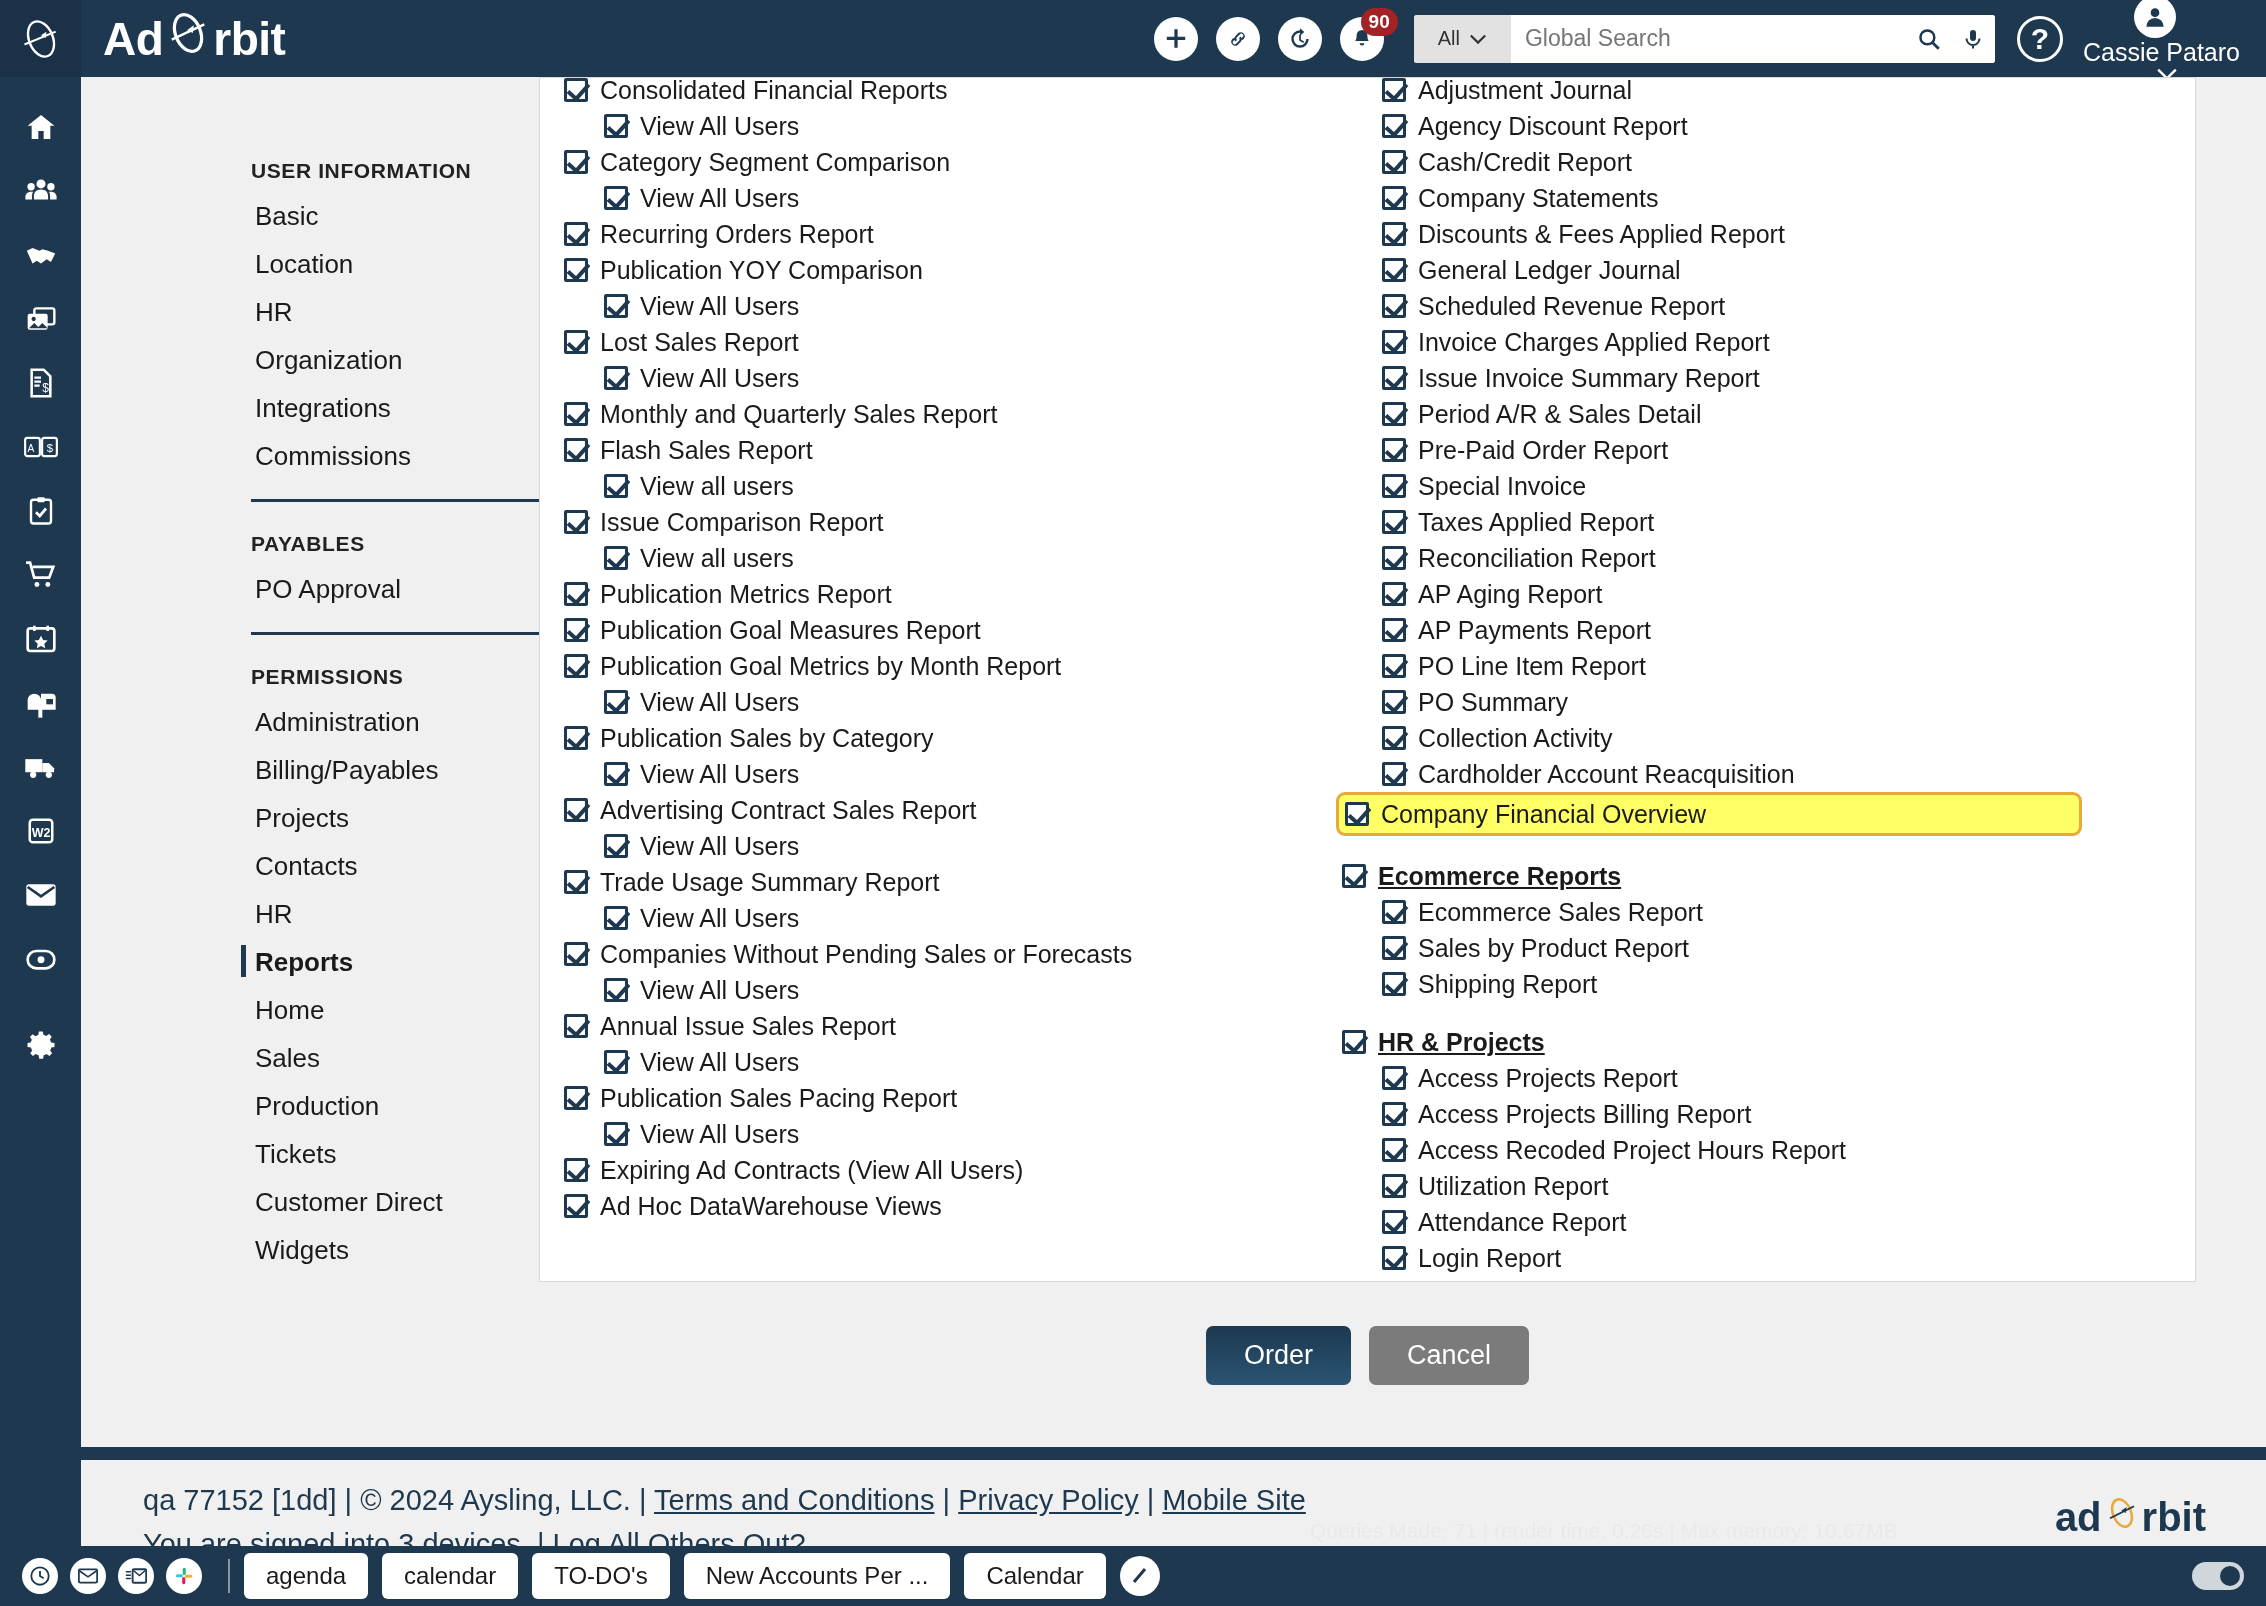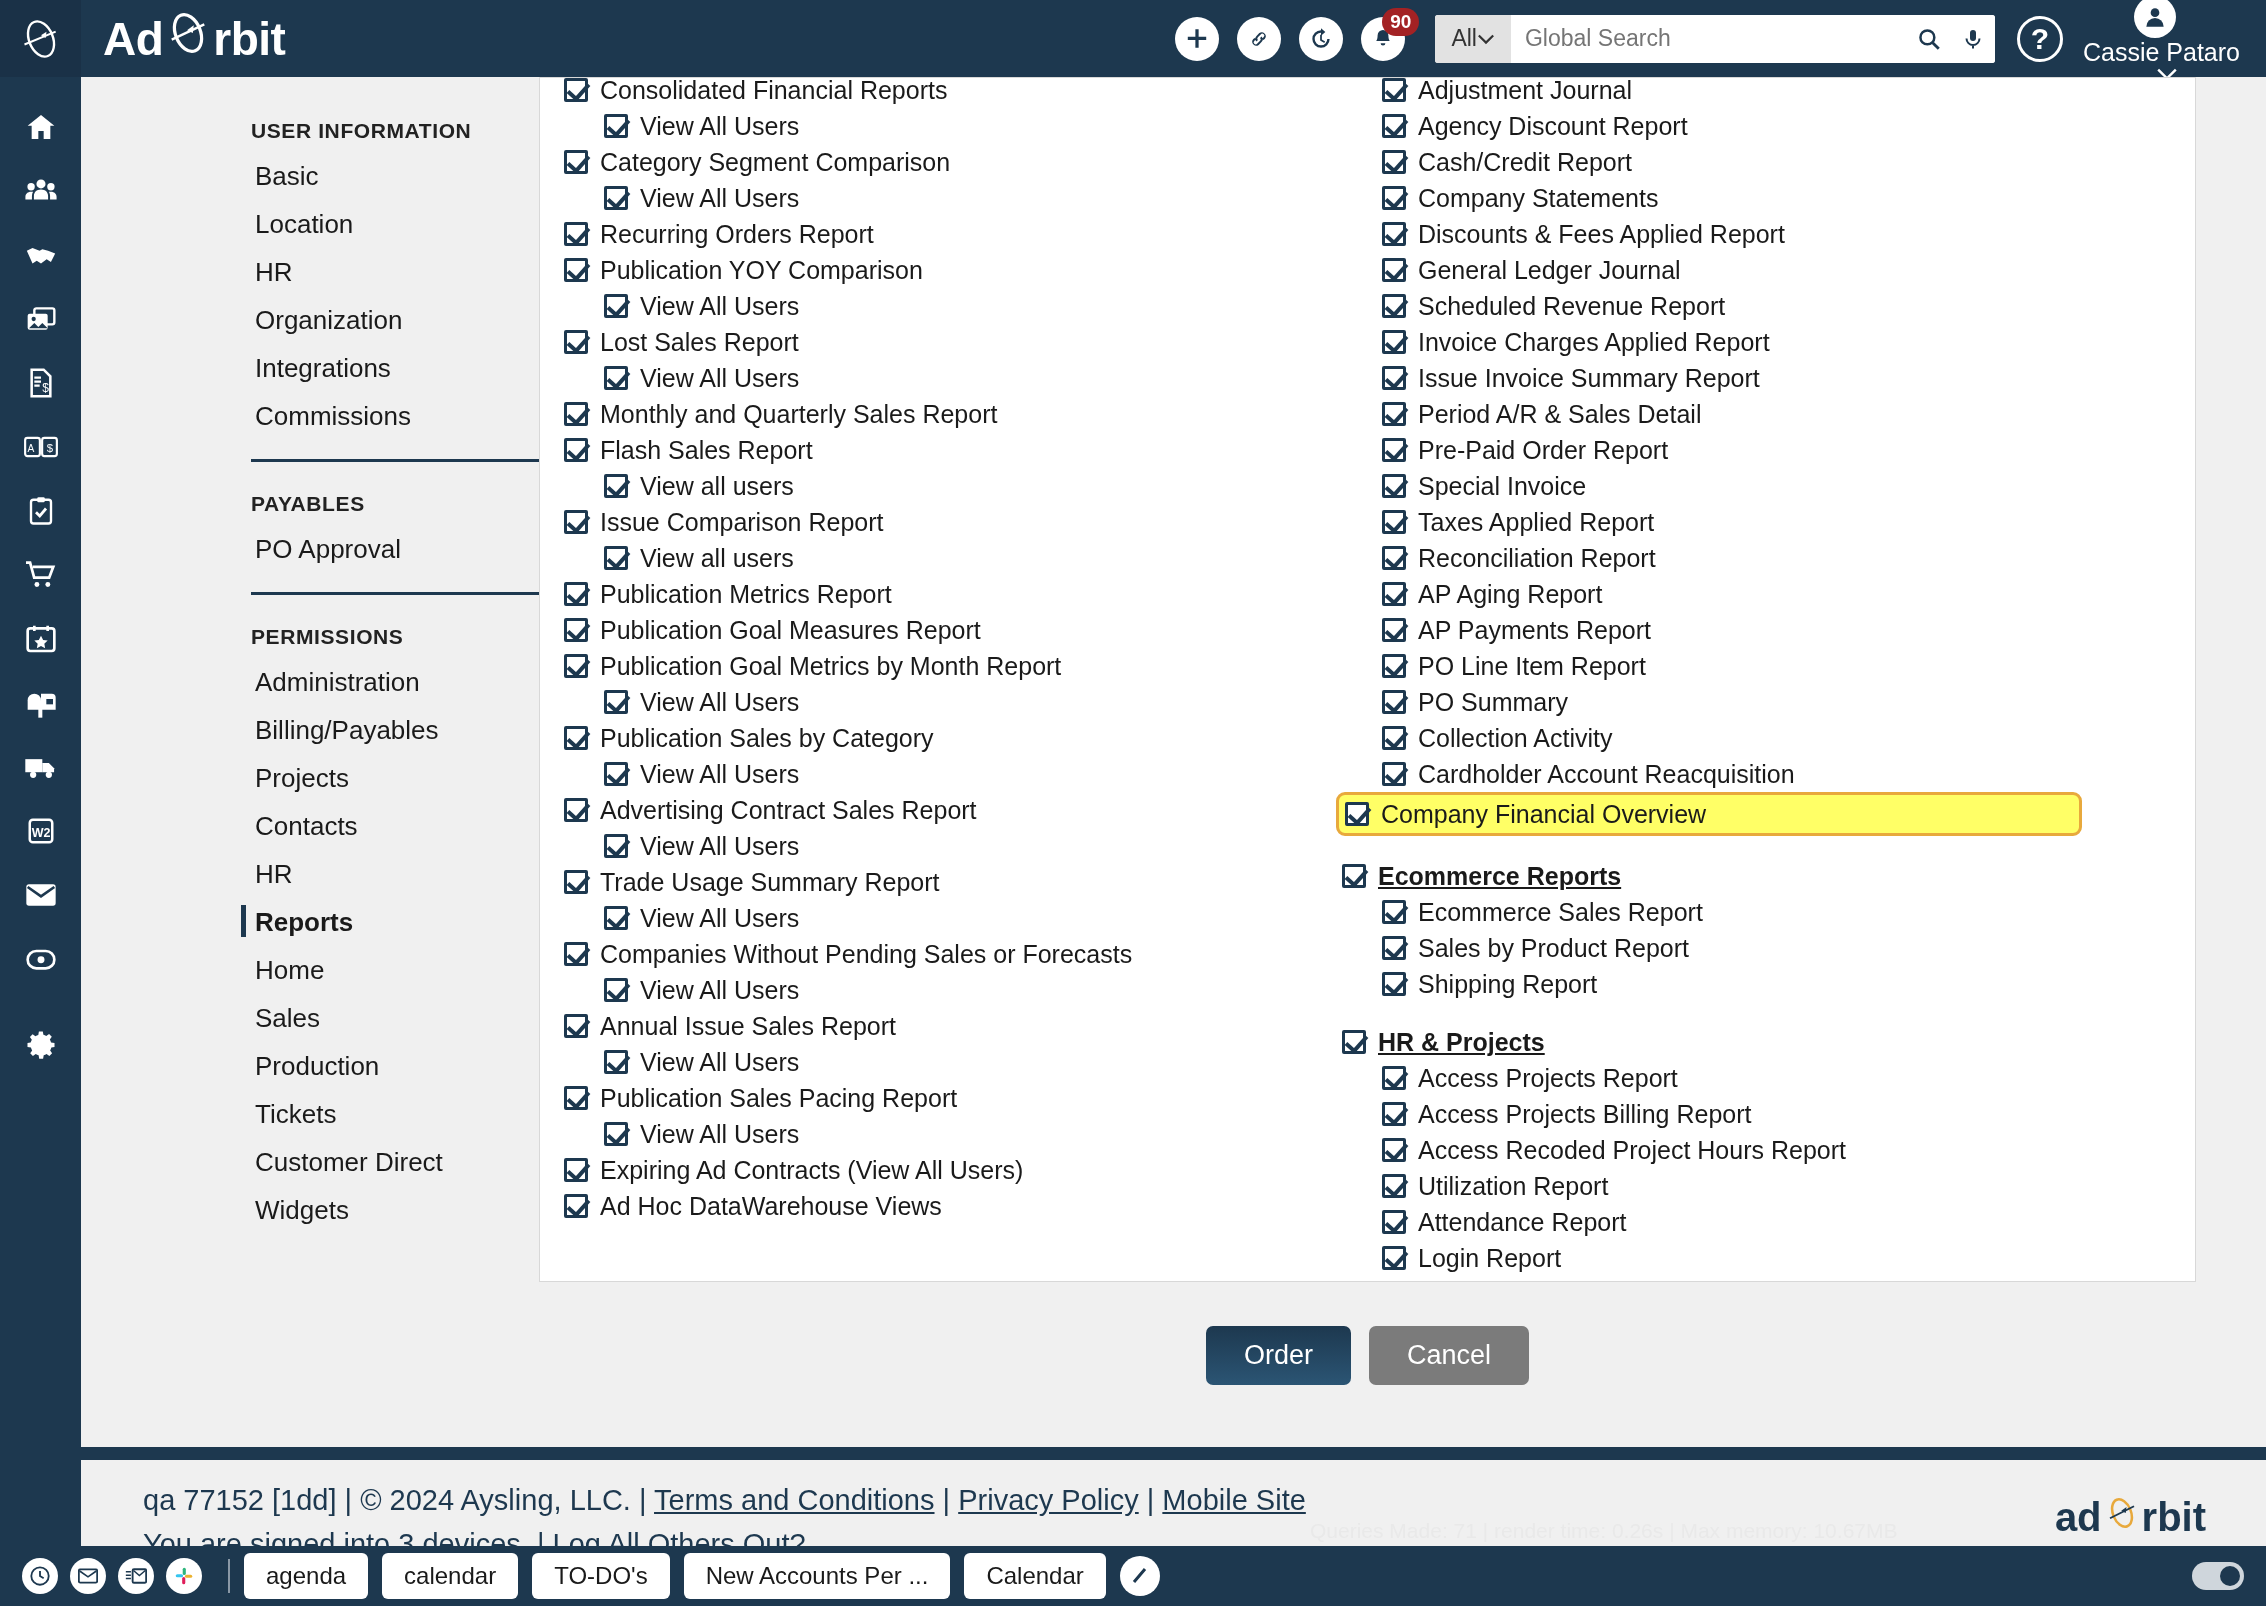--- a/index.html
+++ b/index.html
@@ -42,22 +42,22 @@
     background: #a32224; color: #fff; border-radius: 22px;
     font-size: 19px; font-weight: 700; padding: 2px 8px; min-width: 36px;
     text-align: center; line-height: 24px;
   }
   .searchwrap {
     display: flex; align-items: center; height: 48px;
     background: #fff; border-radius: 3px; overflow: hidden; margin-left: 12px;
   }
   .search-scope {
     background: #e2e2e2; color: #333; height: 48px;
-    display: flex; align-items: center; 
-    padding: 0 16px; font-size: 23px; cursor: pointer;
+    display: flex; align-items: center; gap: 9px;
+    padding: 0 24px; font-size: 20px; cursor: pointer;
   }
   .search-input {
     border: 0; outline: 0; height: 48px; width: 396px;
     font-size: 23px; color: #777; padding: 0 14px;
     font-family: "Liberation Sans", sans-serif; background: #fff;
   }
   .search-btn {
     background: #fff; border: 0; height: 48px; width: 44px;
     display: flex; align-items: center; justify-content: center; cursor: pointer;
   }
@@ -78,21 +78,21 @@
     cursor: pointer;
   }
   .rail-item svg { fill: #ffffff; }
   .rail-gear { margin-top: 22px; }
 
   
   .content {
     position: absolute; left: 81px; top: 77px; width: 2185px; height: 1370px;
     background: #f0f0f0; display: flex;
   }
-  .sidepanel { width: 458px; background: #f0f0f0; padding-top: 34px; }
+  .sidepanel { width: 458px; background: #f0f0f0; padding-top: 26px; margin-top: 48px; }
   .side-head {
     font-size: 21px; font-weight: 700; color: #222; letter-spacing: 0.6px;
     padding: 8px 0 10px 170px;
   }
   .side-link {
     font-size: 26px; color: #1a1a1a; padding: 8px 0 9px 174px; cursor: pointer;
     position: relative;
   }
   .side-link.active { font-weight: 700; }
   .side-link.active::before {

